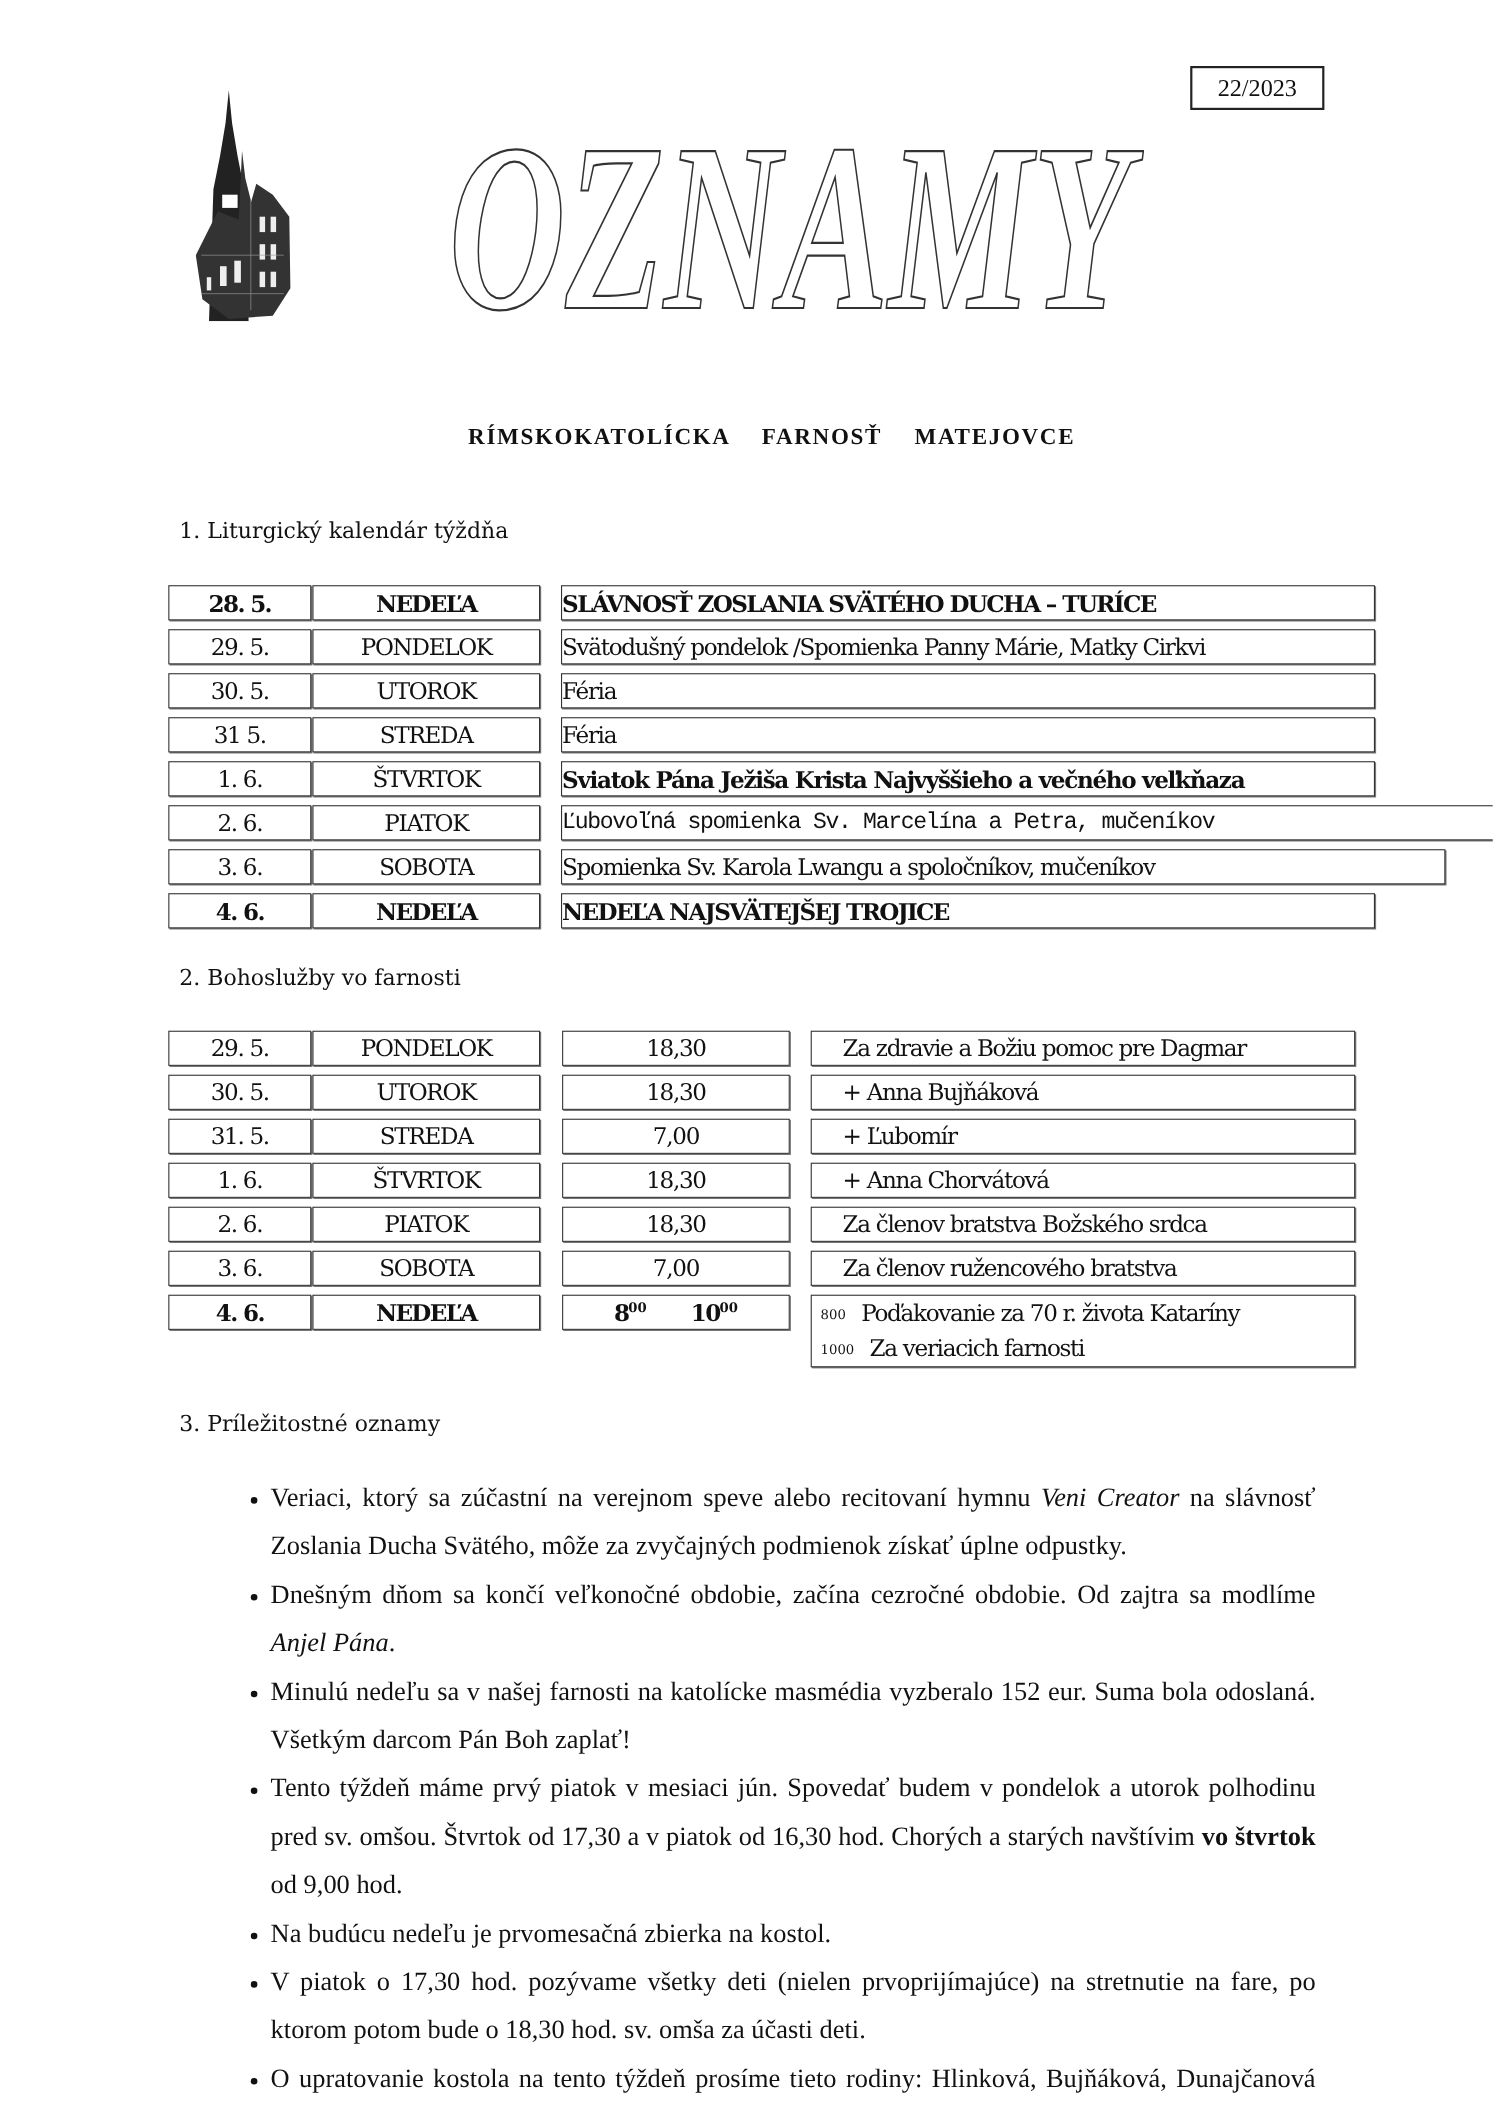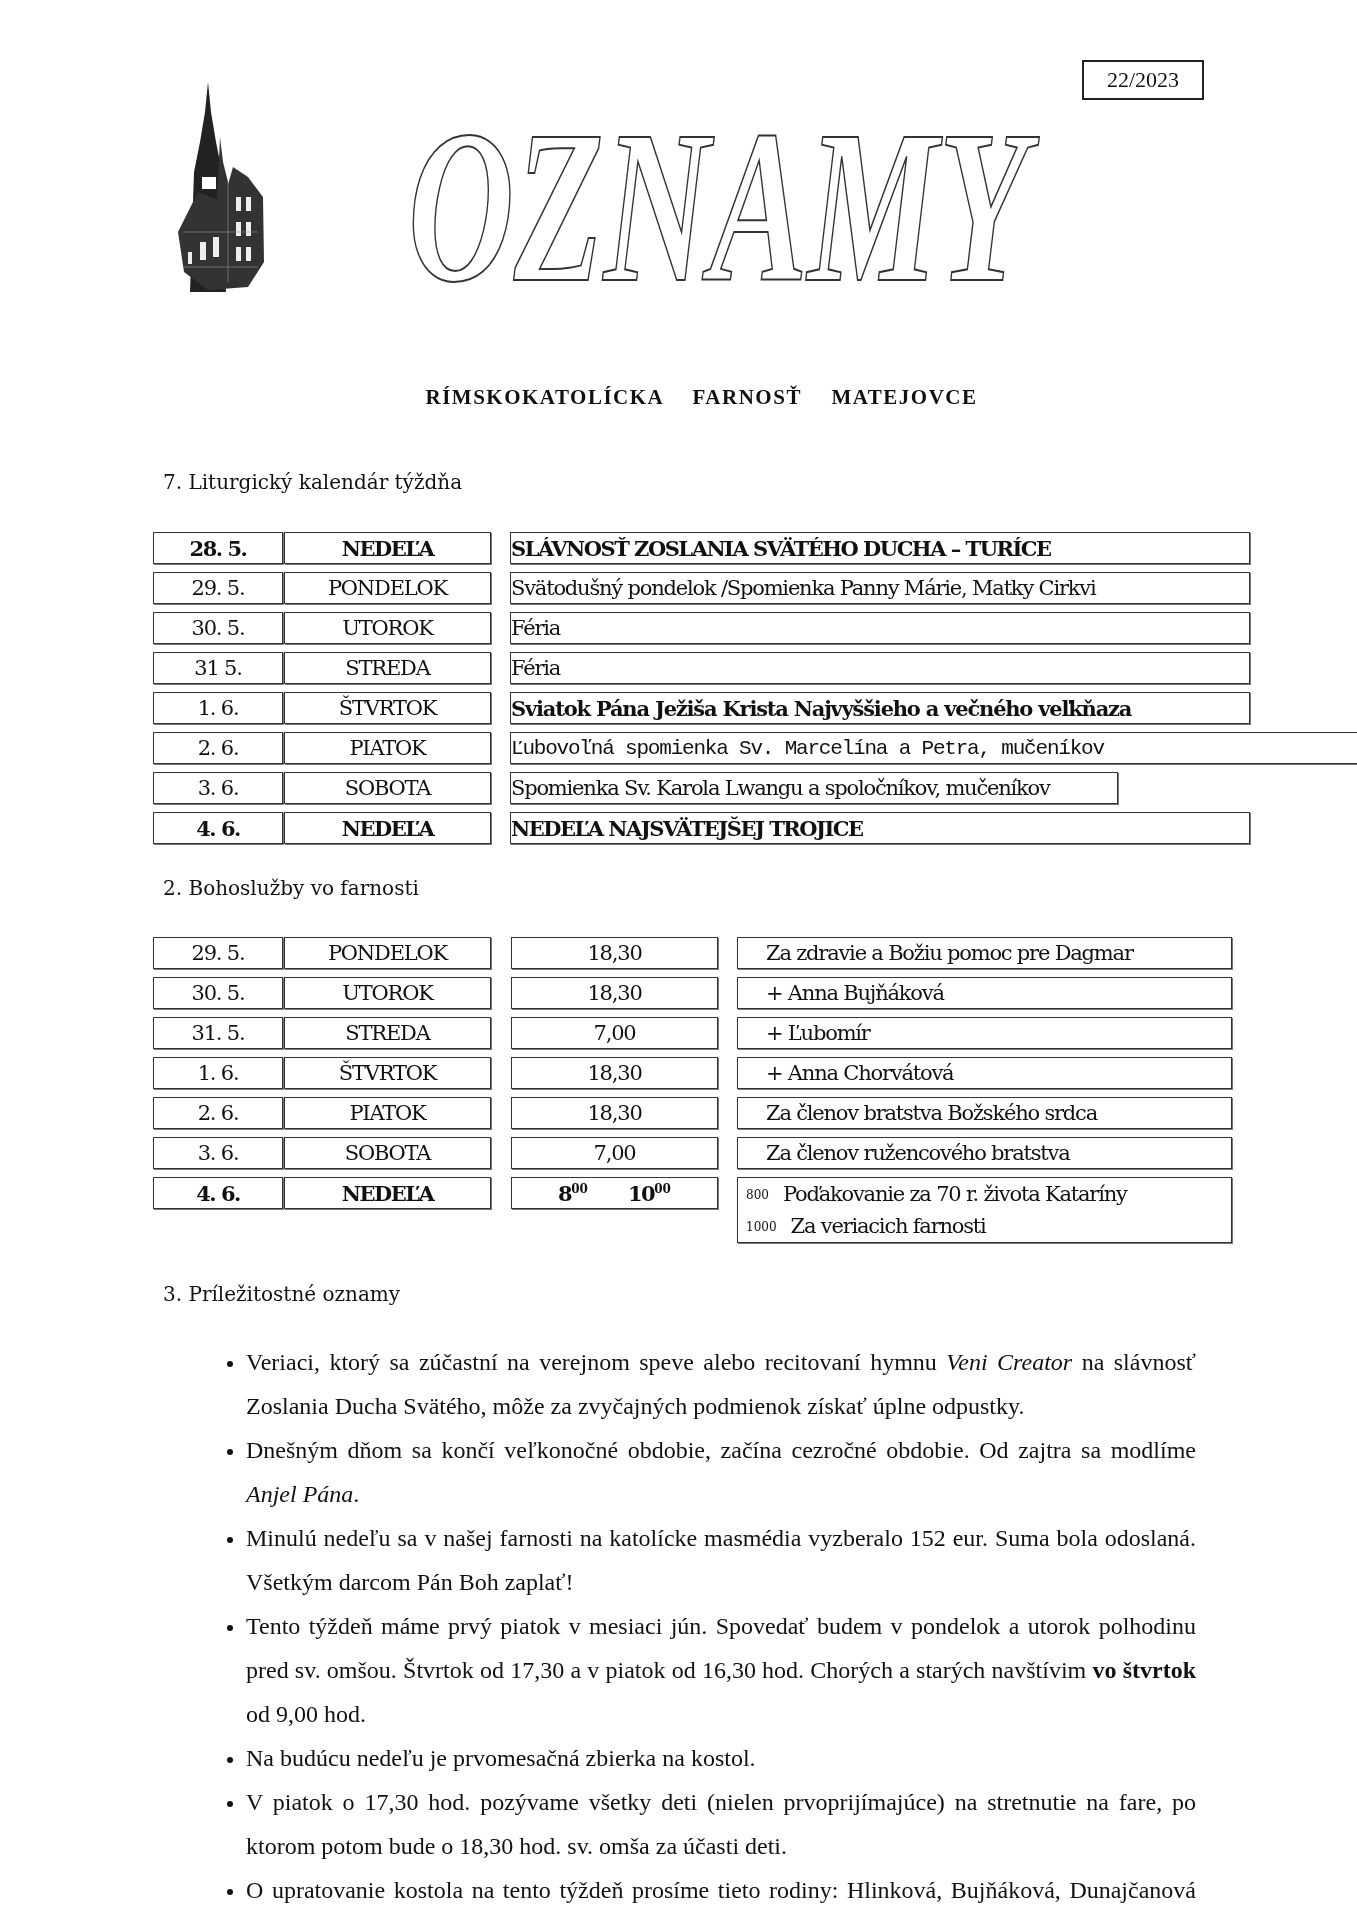--- a/index.html
+++ b/index.html
@@ -59,21 +59,21 @@
 </div>
 
 <div class="abs title-art">
   <svg width="640" height="180" viewBox="0 0 640 180">
     <text x="8" y="168" font-family="Liberation Serif, serif" font-size="218" font-style="italic" font-weight="bold" textLength="620" lengthAdjust="spacingAndGlyphs" fill="#fff" stroke="#333" stroke-width="2">OZNAMY</text>
   </svg>
 </div>
 
 <div class="abs parish" style="white-space:pre;margin-left:23px;">RÍMSKOKATOLÍCKA  FARNOSŤ  MATEJOVCE</div>
 
-<div class="abs section-head" style="top:470px;">7. Liturgický kalendár týždňa</div>
+<div class="abs section-head" style="top:470px;">1. Liturgický kalendár týždňa</div>
 
 <div id="liturgy-table">
     <div class="cell c bold" style="left:153px; top:532px; width:130px;">28. 5.</div>
        <div class="cell c bold" style="left:284px; top:532px; width:207px;">NEDEĽA</div>
        <div class="cell l bold" style="left:510px; top:532px; width:740px;">SLÁVNOSŤ ZOSLANIA SVÄTÉHO DUCHA – TURÍCE</div>
     <div class="cell c" style="left:153px; top:572px; width:130px;">29. 5.</div>
        <div class="cell c" style="left:284px; top:572px; width:207px;">PONDELOK</div>
        <div class="cell l" style="left:510px; top:572px; width:740px;">Svätodušný pondelok /Spomienka Panny Márie, Matky Cirkvi</div>
     <div class="cell c" style="left:153px; top:612px; width:130px;">30. 5.</div>
        <div class="cell c" style="left:284px; top:612px; width:207px;">UTOROK</div>
@@ -82,21 +82,21 @@
        <div class="cell c" style="left:284px; top:652px; width:207px;">STREDA</div>
        <div class="cell l" style="left:510px; top:652px; width:740px;">Féria</div>
     <div class="cell c" style="left:153px; top:692px; width:130px;">1. 6.</div>
        <div class="cell c" style="left:284px; top:692px; width:207px;">ŠTVRTOK</div>
        <div class="cell l" style="left:510px; top:692px; width:740px;font-weight:bold;">Sviatok Pána Ježiša Krista Najvyššieho a večného veľkňaza</div>
     <div class="cell c" style="left:153px; top:732px; width:130px;">2. 6.</div>
        <div class="cell c" style="left:284px; top:732px; width:207px;">PIATOK</div>
        <div class="cell l" style="left:510px; top:732px; width:880px;font-family:Liberation Mono, monospace;">Ľubovoľná spomienka Sv. Marcelína a Petra, mučeníkov</div>
     <div class="cell c" style="left:153px; top:772px; width:130px;">3. 6.</div>
        <div class="cell c" style="left:284px; top:772px; width:207px;">SOBOTA</div>
-       <div class="cell l" style="left:510px; top:772px; width:608px;">Spomienka Sv. Karola Lwangu a spoločníkov, mučeníkov</div>
+       <div class="cell l" style="left:510px; top:772px; width:804px;">Spomienka Sv. Karola Lwangu a spoločníkov, mučeníkov</div>
     <div class="cell c bold" style="left:153px; top:812px; width:130px;">4. 6.</div>
        <div class="cell c bold" style="left:284px; top:812px; width:207px;">NEDEĽA</div>
        <div class="cell l bold" style="left:510px; top:812px; width:740px;">NEDEĽA NAJSVÄTEJŠEJ TROJICE</div>
   </div>
 
 <div class="abs section-head" style="top:876px;">2. Bohoslužby vo farnosti</div>
 
 <div id="mass-table">
     <div class="cell c" style="left:153px; top:937px; width:130px;">29. 5.</div>
        <div class="cell c" style="left:284px; top:937px; width:207px;">PONDELOK</div>

